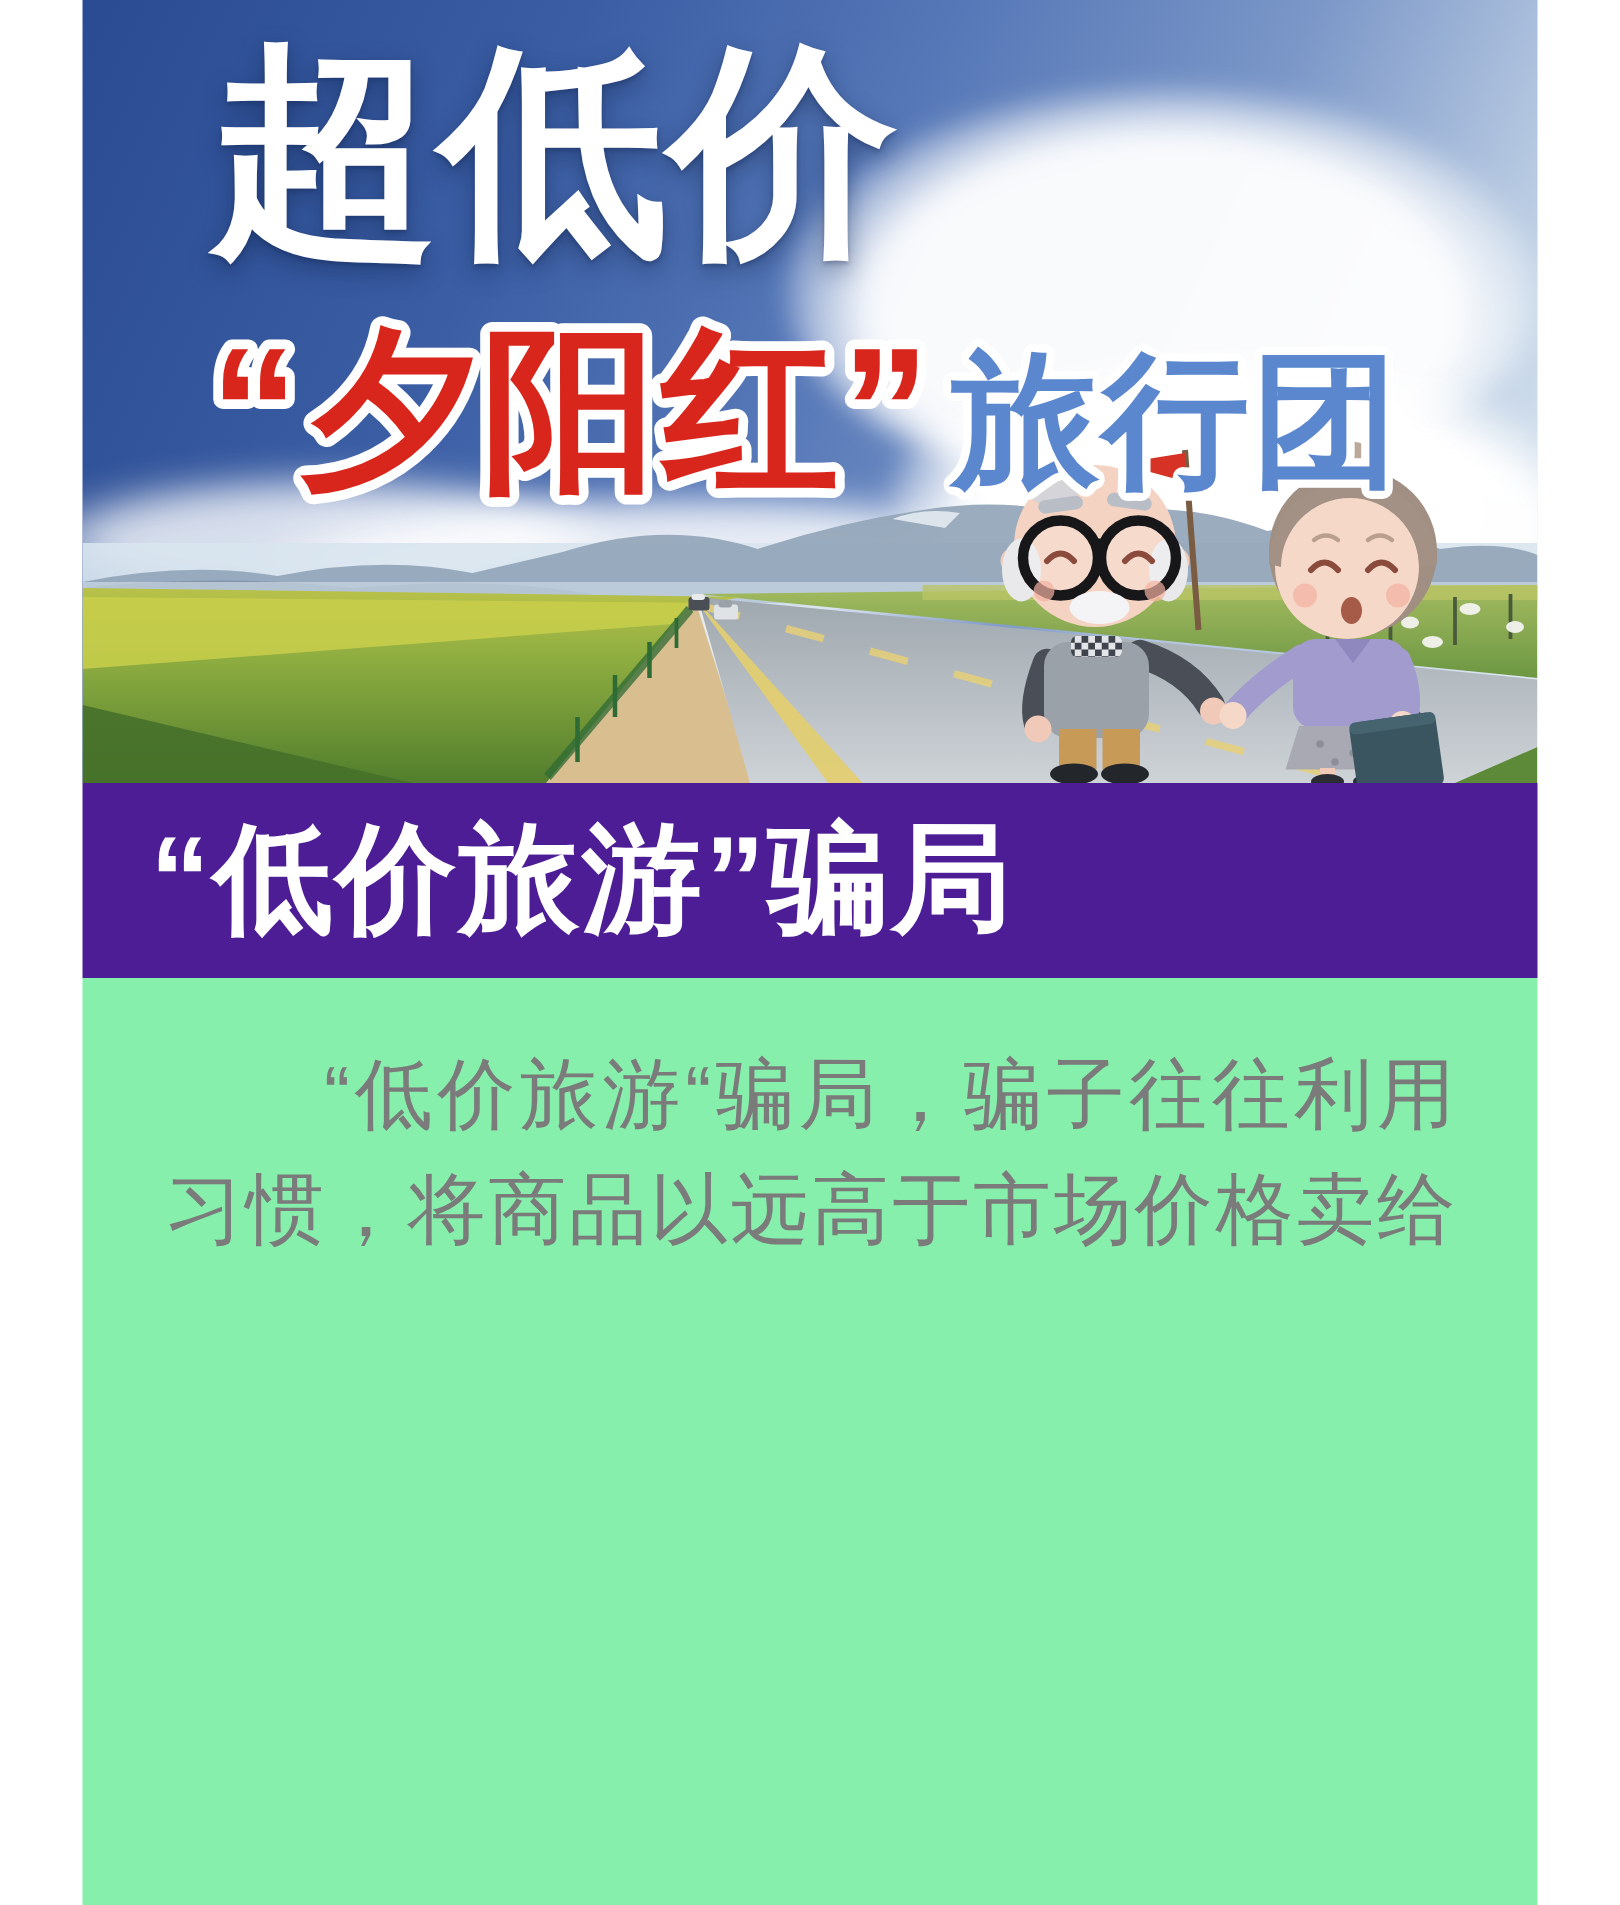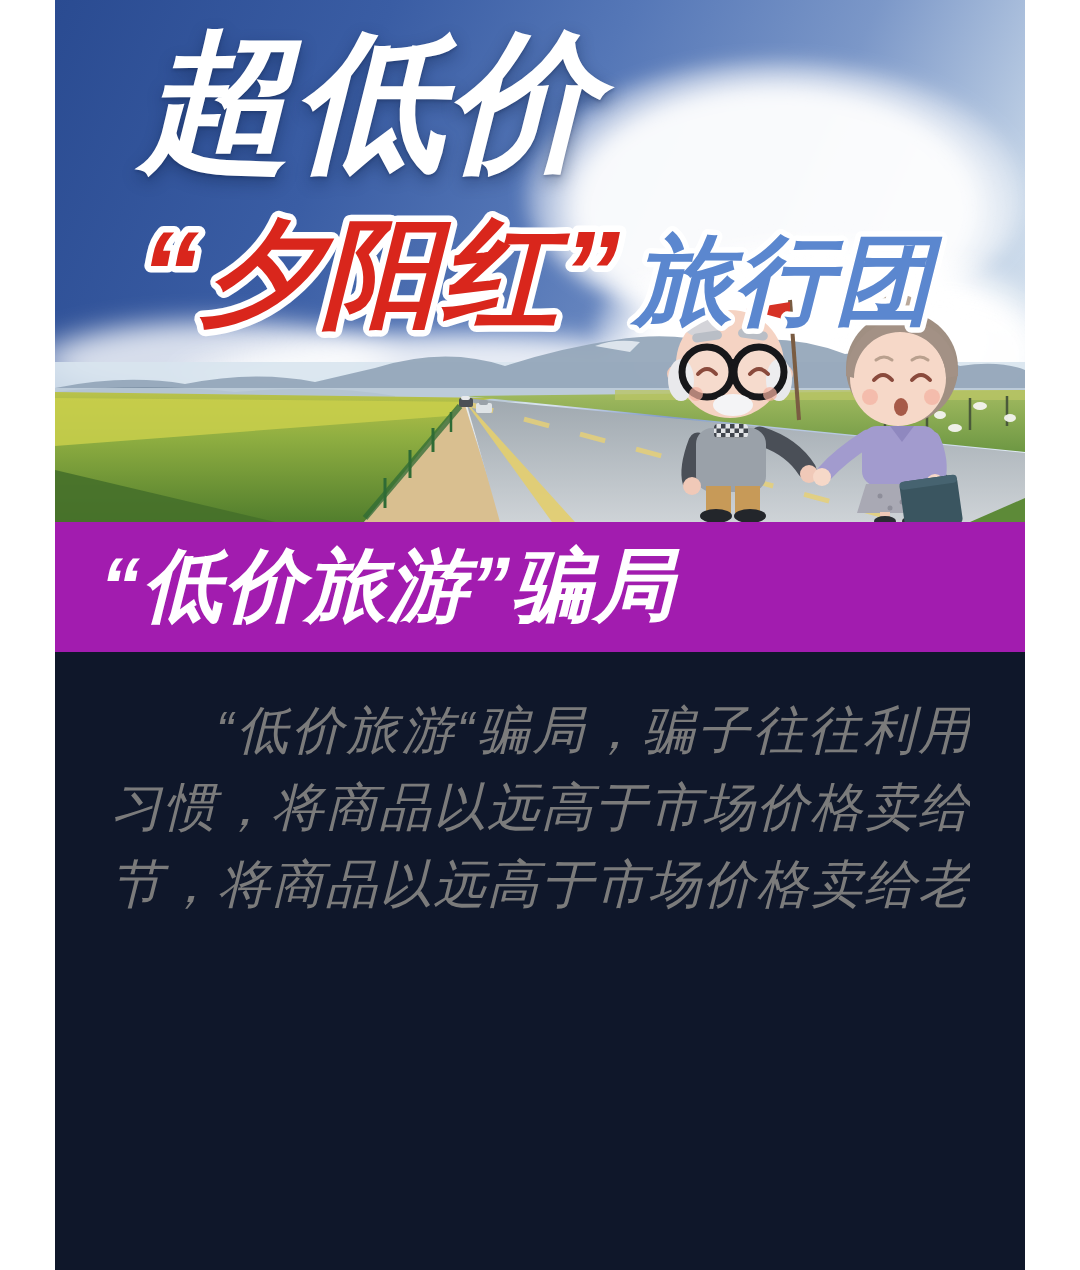--- a/index.html
+++ b/index.html
@@ -1,20 +1,20 @@
 <!DOCTYPE html>
 <html><head>
 <meta charset="utf-8">
 <style>
   * { margin:0; padding:0; box-sizing:border-box; }
   html,body { background:#ffffff; }
   body { width:1080px; height:1270px; position:relative; overflow:hidden;
          font-family:"Liberation Sans","DejaVu Sans",sans-serif; }
   .page { position:absolute; left:0; top:0; width:1080px; height:1270px; background:#ffffff; }
-  .content { position:absolute; left:55px; top:0; width:970px; height:1016px;font-style:italic; }
+  .content { position:absolute; left:55px; top:0; width:970px; height:1016px; }
 
   
   .hero { position:absolute; left:0; top:0; width:970px; height:522px; overflow:hidden;
           background:linear-gradient(115deg,#2a4b91 0%,#3a5da4 28%,#5577b7 48%,#7b97c8 68%,#c6d6e8 88%,#e9f1f8 100%); }
   .cloud { position:absolute; border-radius:50%; filter:blur(9px);
            background:radial-gradient(ellipse at 50% 55%, #ffffff 0%, #ffffff 55%, rgba(255,255,255,0) 78%); }
   .cloud.c1 { left:470px; top:60px;  width:500px; height:270px; opacity:.96; }
   .cloud.c2 { left:540px; top:235px; width:450px; height:190px; }
   .cloud.c3 { left:-30px; top:318px; width:380px; height:82px;  opacity:.8; filter:blur(12px); }
   .cloud.c4 { left:780px; top:290px; width:210px; height:120px; opacity:.95; }
@@ -28,27 +28,27 @@
   .headline-top { position:absolute; left:85px; top:18px; width:800px;
     font-size:152px; line-height:1.1; font-weight:900; color:#ffffff; letter-spacing:1px;
     text-shadow:0 6px 16px rgba(10,25,60,.35), 0 2px 3px rgba(10,25,60,.25);
     font-family:"Liberation Sans","DejaVu Sans",sans-serif; }
   .headline-line2 { position:absolute; left:85px; top:186px; width:860px; height:155px; overflow:visible; }
   .headline-line2 text { font-weight:900; letter-spacing:2px; stroke:#ffffff;
     paint-order:stroke; stroke-linejoin:round; font-family:"Liberation Sans","DejaVu Sans",sans-serif; }
 
   
   .title-bar { position:absolute; left:0; top:522px; width:970px; height:130px;
-               background:#a21caf; }
+               background:#4c1d95; }
   .title-bar .bar-text { position:absolute; left:45px; top:0; height:130px; line-height:128px;
     color:#ffffff; font-size:80px; font-weight:800; letter-spacing:2px; white-space:nowrap; }
 
   
   .article-body { position:absolute; left:0; top:652px; width:970px; height:618px;
-                  background:#0f172a; padding:40px 55px 0 55px; }
+                  background:#86efac; padding:40px 55px 0 55px; }
   .line { width:860px; height:77px; line-height:77px; overflow:hidden;
           font-size:52px; color:#7b7b7b; font-weight:400;
           text-align:justify; text-align-last:justify; }
   .line.first { padding-left:106px; }
   .line.last  { text-align-last:left; }
 </style>
 </head>
 <body>
 
 <div class="page">
@@ -221,17 +221,16 @@
       </svg>
     </div>
 
     <div class="title-bar">
       <div class="bar-text">“低价旅游”骗局</div>
     </div>
 
     <div class="article-body">
       <div class="line first">“低价旅游“骗局，骗子往往利用</div>
       <div class="line">习惯，将商品以远高于市场价格卖给老</div>
-      <div class="line">节，将商品以远高于市场价格卖给老</div>
     </div>
 
   </div>
 </div>
 
 </body></html>

